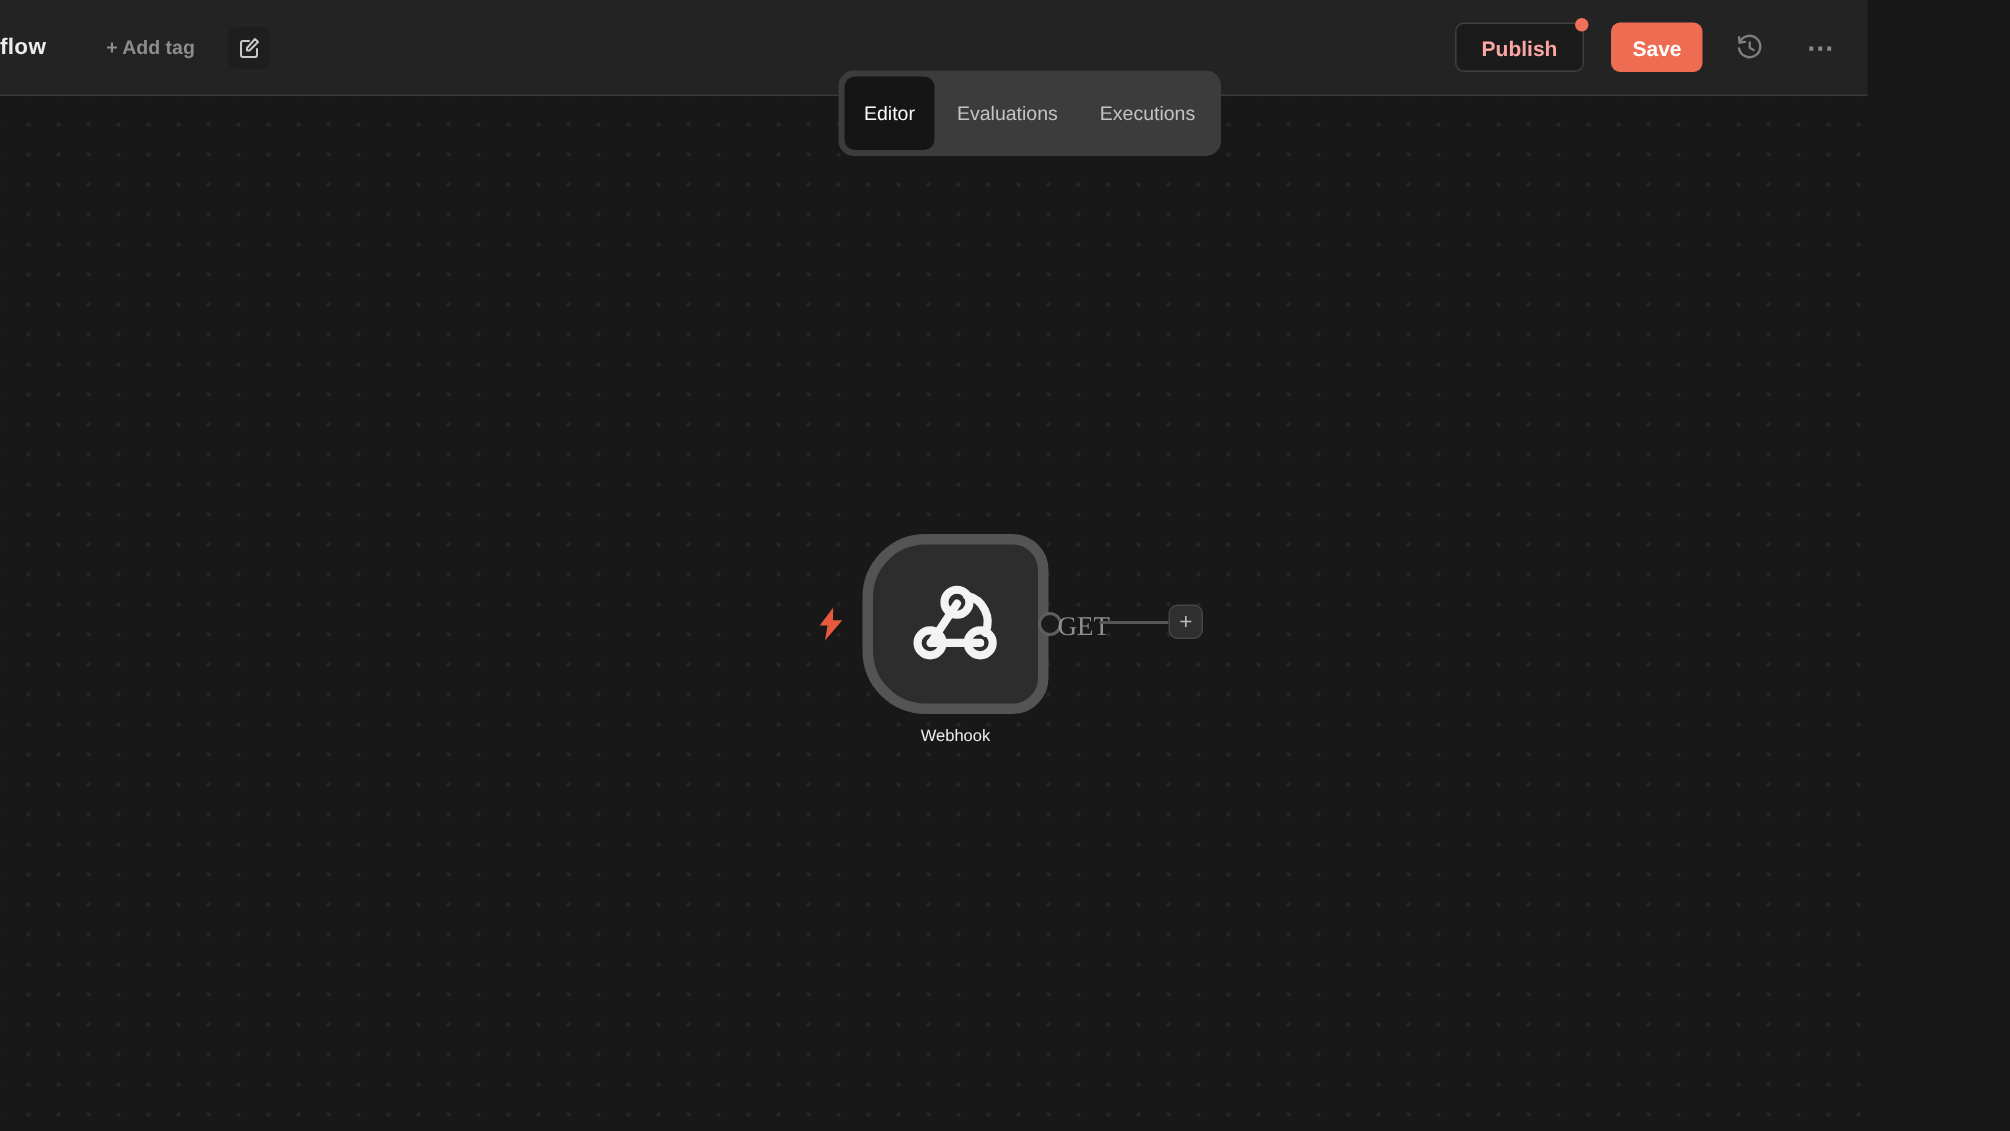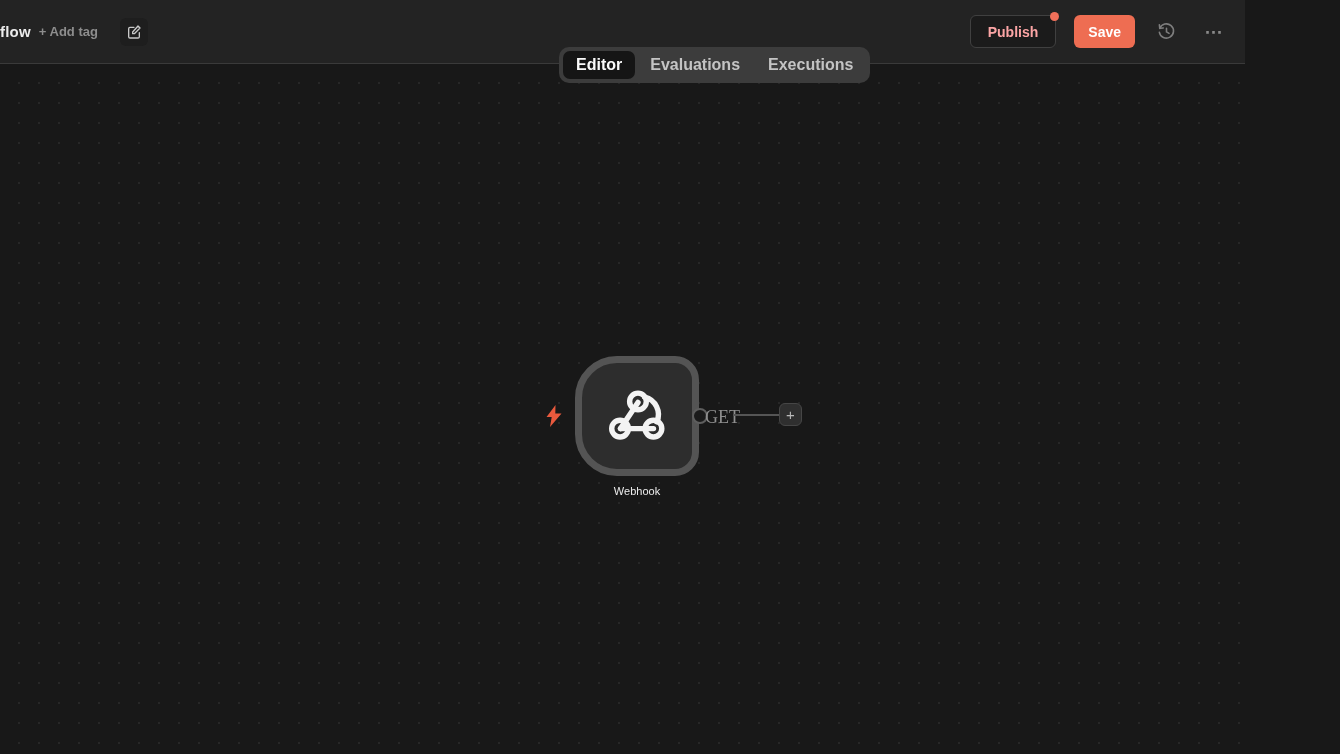--- a/index.html
+++ b/index.html
@@ -28,21 +28,21 @@
     border-bottom:1px solid #3a3a3a;
     display:flex;align-items:center;justify-content:space-between;
     z-index:2;
   }
   .h-left{display:flex;align-items:center;height:100%;}
   .wf-title{
     font-size:15px;font-weight:700;color:#ececec;
     margin-left:0;letter-spacing:.2px;white-space:nowrap;cursor:text;
   }
   .add-tag{
-    margin-left:8px;font-size:13px;font-weight:600;color:#8d8d8d;cursor:pointer;
+    margin-left:40px;font-size:13px;font-weight:600;color:#8d8d8d;cursor:pointer;
   }
   .icon-btn{
     margin-left:22px;width:28px;height:28px;border:none;border-radius:6px;
     background:#1e1e1e;display:flex;align-items:center;justify-content:center;
     cursor:pointer;color:#c9c9c9;
   }
   .h-right{display:flex;align-items:center;gap:0;padding-right:14px;}
   .publish-btn{
     position:relative;height:33px;padding:0 17px;border-radius:6px;
     background:#1b1b1b;border:1px solid #404040;color:#fca5a5;
@@ -64,21 +64,21 @@
   }
   .ghost-btn.more{font-size:18px;font-weight:700;letter-spacing:1px;color:#8a8a8a;}
 
   
   .tabbar{
     position:absolute;top:47px;left:559px;z-index:5;
     display:flex;align-items:center;gap:2px;
     background:#3c3c3c;border-radius:10px;padding:4px;
   }
   .tab{
-    padding:5px 13px;border-radius:7px;font-size:16px;font-weight:700;
+    padding:17px 13px;border-radius:7px;font-size:13px;font-weight:400;
     color:#c4c4c4;cursor:pointer;white-space:nowrap;
   }
   .tab.active{background:#151515;color:#fafafa;}
 
   
   .canvas{
     position:absolute;top:64px;left:0;right:0;bottom:0;
     background-color:var(--canvas-bg);
     background-image:radial-gradient(var(--canvas-dot) 1.1px, transparent 1.5px);
     background-size:20px 20px;background-position:9px 9px;

